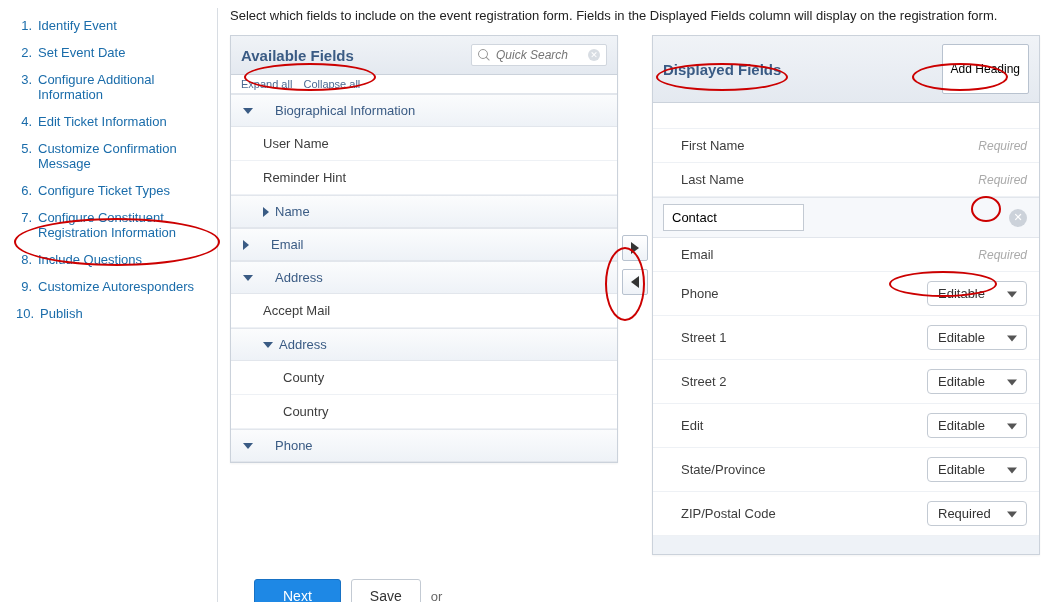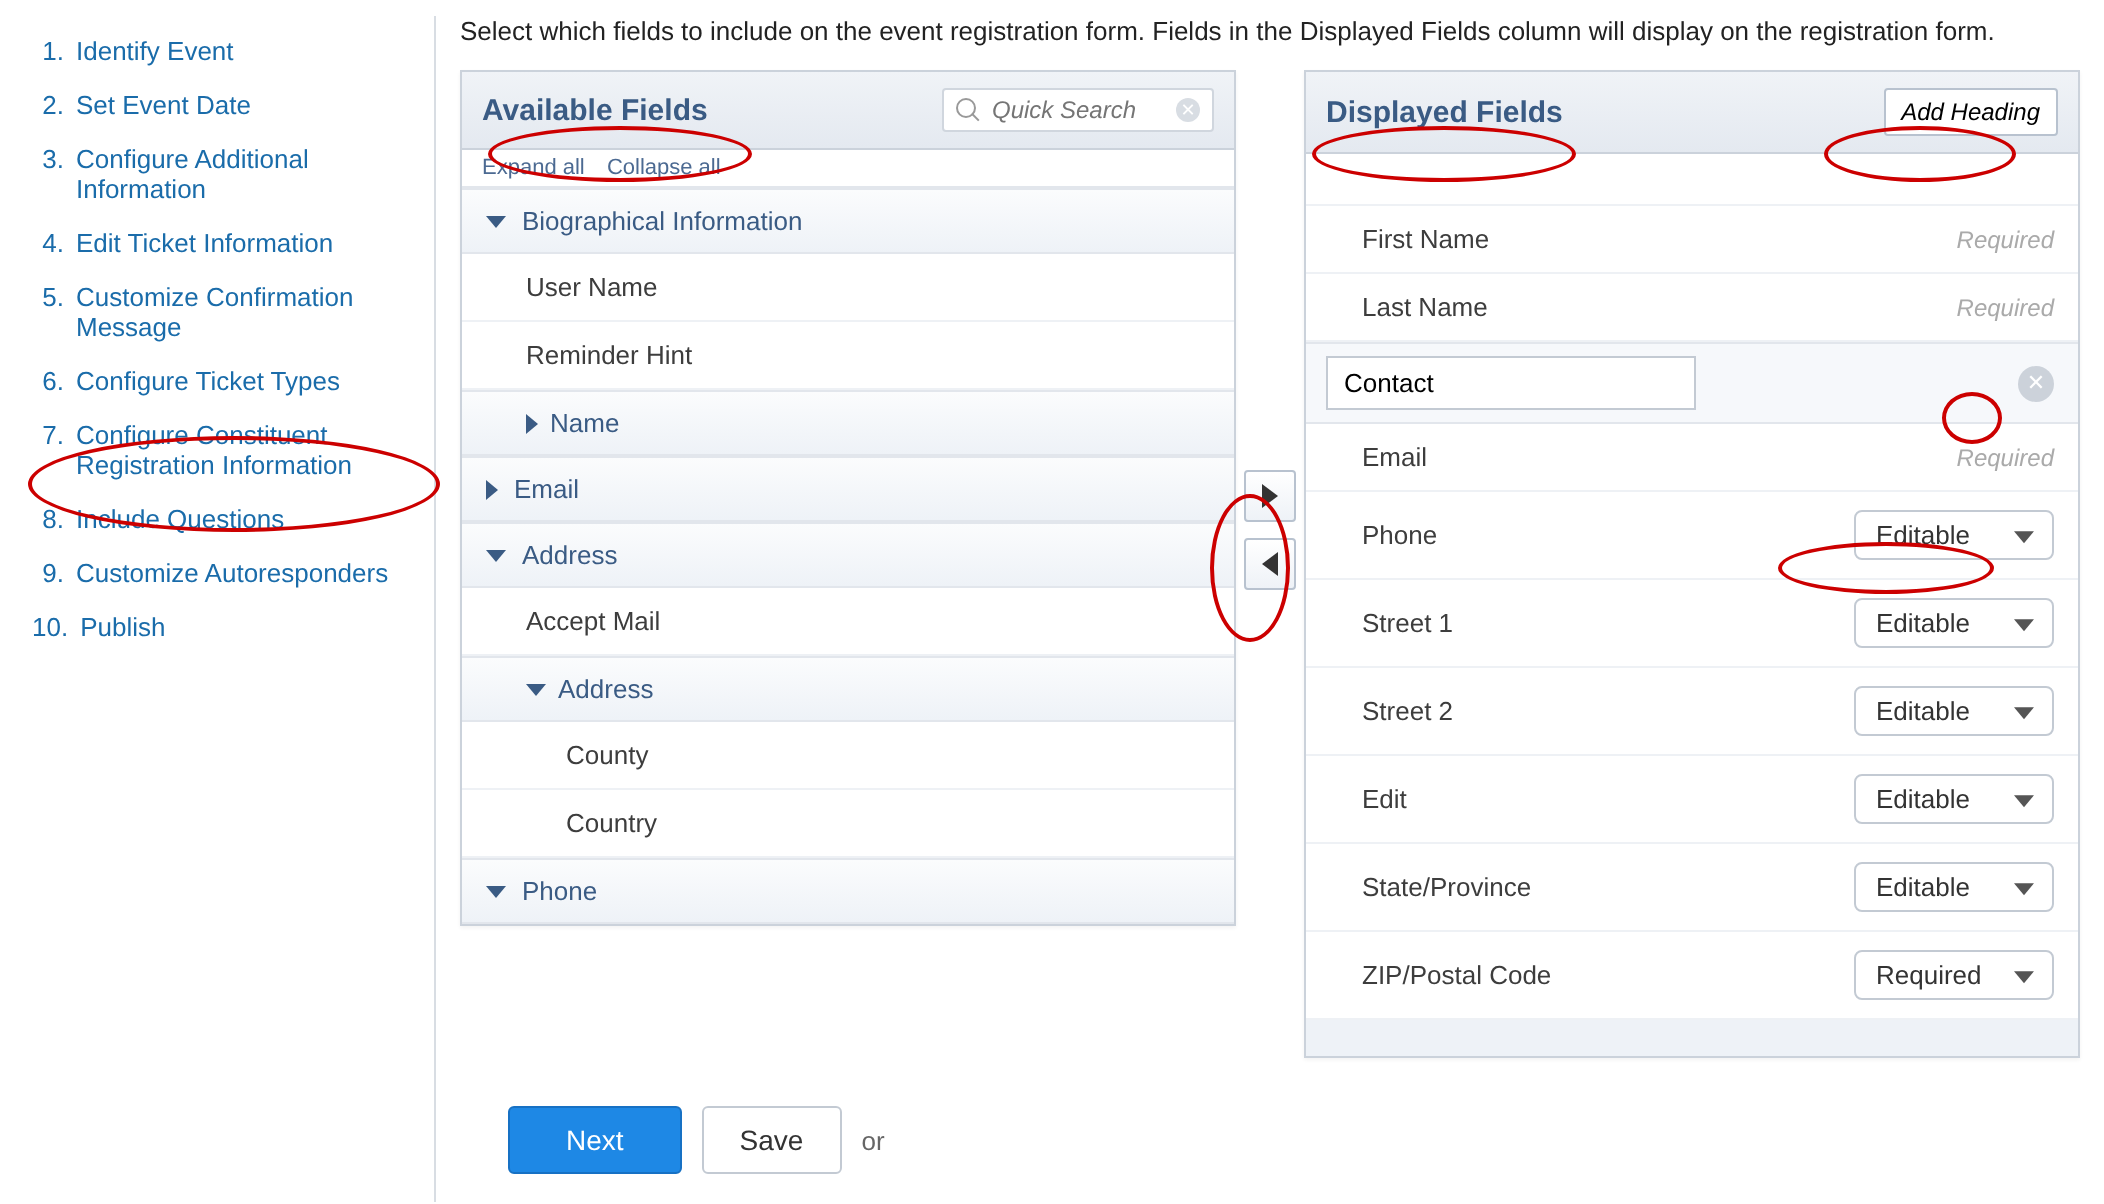--- a/index.html
+++ b/index.html
@@ -30,29 +30,29 @@
   }
   .panel-title { color: #3a5b84; font-weight: 600; font-size: 15px; }
   .panel-subheader { padding: 3px 10px; font-size: 11px; color: #4c6a92; border-bottom: 1px solid #e2e6ec; }
   .panel-subheader span { cursor: pointer; margin-right: 8px; }
   .search-box {
     border: 1px solid #d0d6de; border-radius: 2px; background: #fff;
     padding: 2px 6px; display: flex; align-items: center; gap: 4px; font-size: 12px; color: #999;
   }
   .search-box input { border: none; outline: none; width: 90px; font-style: italic; color: #999; font-size: 12px; }
   .btn-add-heading {
-    border: 1px solid #b8c2cf; background: #fff; padding: 4px 8px; font-size: 12px;
-    border-radius: 2px; cursor: pointer; font-style: italic;
+    border: 1px solid #b8c2cf; background: #fff; padding: 17px 8px; font-size: 12px;
+    border-radius: 2px; cursor: pointer;
   }
   .avail-body, .disp-body { }
   .group-header {
     background: linear-gradient(#fbfcfd, #eef2f7);
     border-top: 1px solid #e2e6ec;
     border-bottom: 1px solid #e2e6ec;
-    padding: 8px 12px; display: flex; align-items: center; gap: 8px;
+    padding: 8px 12px; display: flex; align-items: center; gap: 22px;
     color: #3a5b84; font-size: 13px; cursor: pointer; text-align: right;
   }
   .field-row {
     padding: 9px 12px 9px 32px; border-bottom: 1px solid #eef1f5;
     color: #3d3d3d; background: #fff; cursor: grab;
   }
   .subgroup-header {
     padding: 8px 12px 8px 32px; border-top: 1px solid #e2e6ec; border-bottom: 1px solid #e2e6ec;
     background: linear-gradient(#fbfcfd, #eef2f7); color: #3a5b84;
     display: flex; align-items: center; gap: 6px; cursor: pointer;
@@ -67,21 +67,21 @@
     padding: 9px 12px 9px 28px; border-bottom: 1px solid #eef1f5;
     display: flex; align-items: center; justify-content: space-between; gap: 8px;
   }
   .disp-row .label { color: #3d3d3d; }
   .req-text { color: #aaa; font-style: italic; font-size: 12px; }
   .disp-heading-row {
     padding: 6px 12px 6px 10px; border-top: 1px solid #e2e6ec; border-bottom: 1px solid #e2e6ec;
     background: #f6f8fb; display: flex; align-items: center; justify-content: space-between; gap: 8px;
   }
   .heading-input {
-    border: 1px solid #c3cad3; padding: 5px 8px; font-size: 13px; width: 185px; background: #fff;
+    border: 1px solid #c3cad3; padding: 5px 8px; font-size: 13px; width: 141px; background: #fff;
   }
   .remove-chip {
     width: 18px; height: 18px; border-radius: 50%; background: #ccd2da; color: #fff;
     display: flex; align-items: center; justify-content: center; font-size: 11px; cursor: pointer;
   }
   .disp-select {
     border: 1px solid #c3cad3; background: #fff; padding: 4px 26px 4px 10px; font-size: 13px;
     border-radius: 4px; position: relative; min-width: 100px; cursor: pointer;
   }
   .disp-select::after {

